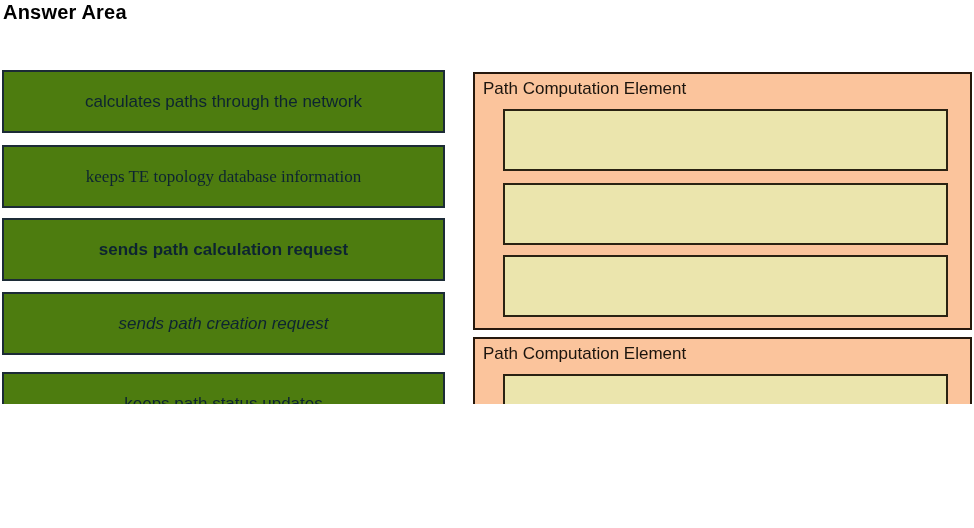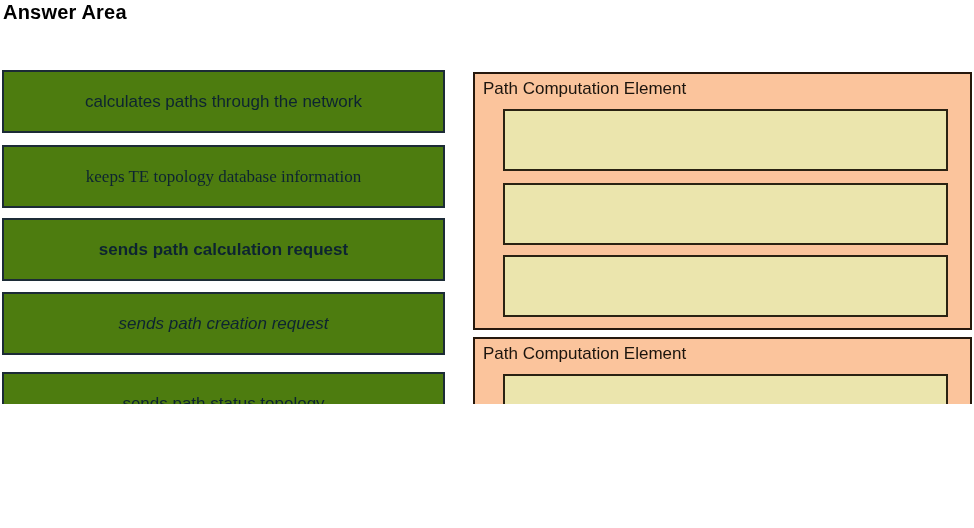--- a/index.html
+++ b/index.html
@@ -77,21 +77,21 @@
   <div class="drag-item" style="top:145px;font-family:Liberation Serif, serif;">
     <span class="label">keeps TE topology database information</span>
   </div>
   <div class="drag-item" style="top:218px;font-weight:bold;">
     <span class="label">sends path calculation request</span>
   </div>
   <div class="drag-item" style="top:292px;font-style:italic;">
     <span class="label">sends path creation request</span>
   </div>
   <div class="drag-item" style="top:372px;">
-    <span class="label">sends path status topology</span>
+    <span class="label">keeps path status updates</span>
   </div>
 
   <div class="drop-panel" style="top:72px; height:258px;">
     <div class="panel-title">Path Computation Element</div>
     <div class="drop-slot" style="top:35px;"></div>
     <div class="drop-slot" style="top:109px;"></div>
     <div class="drop-slot" style="top:181px;"></div>
   </div>
 
   <div class="drop-panel" style="top:337px; height:183px;">

